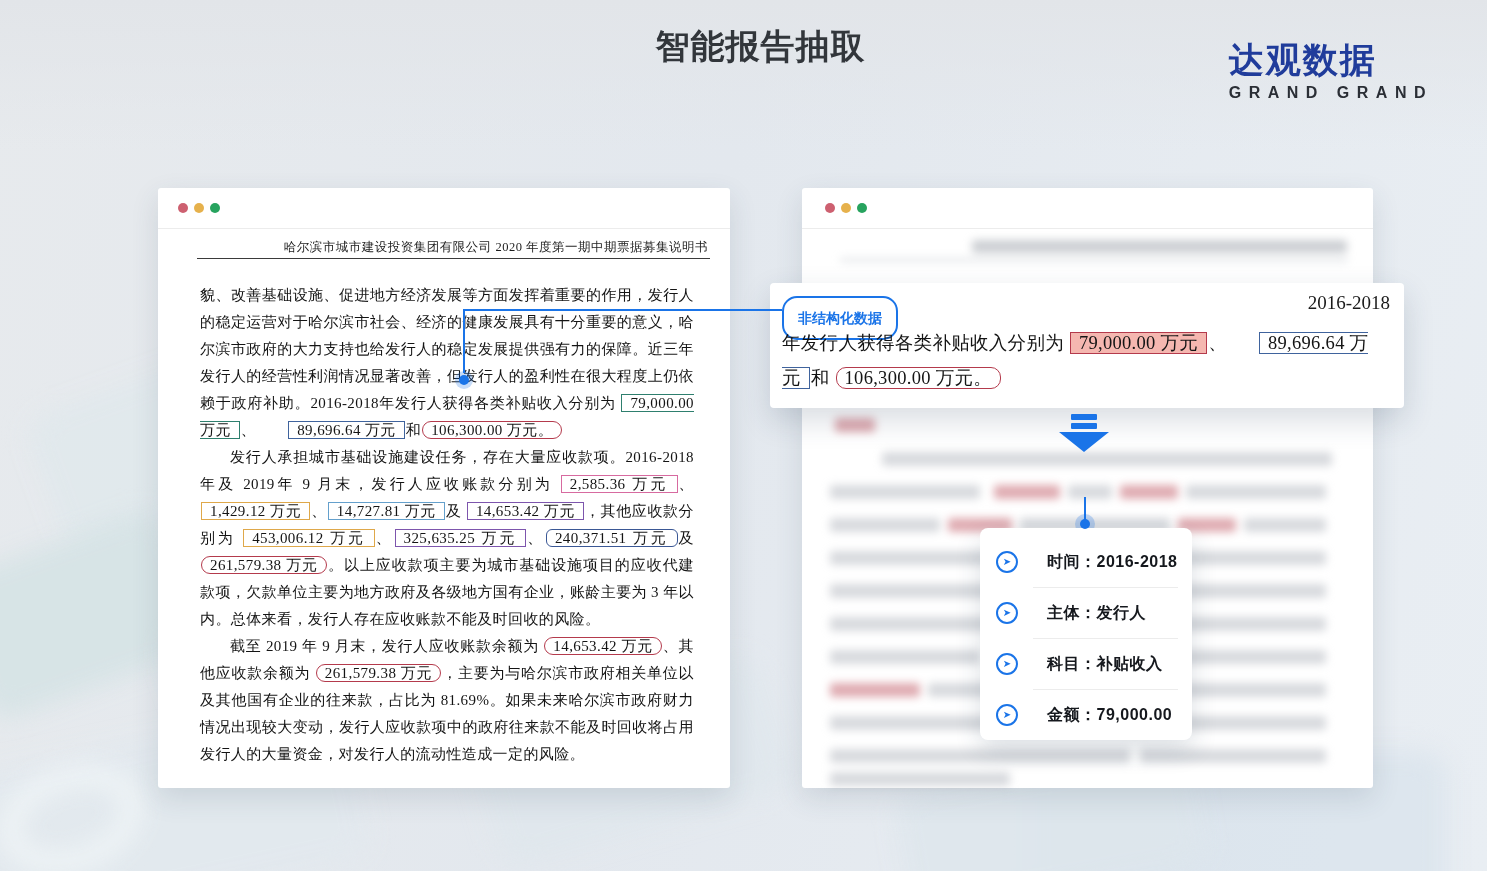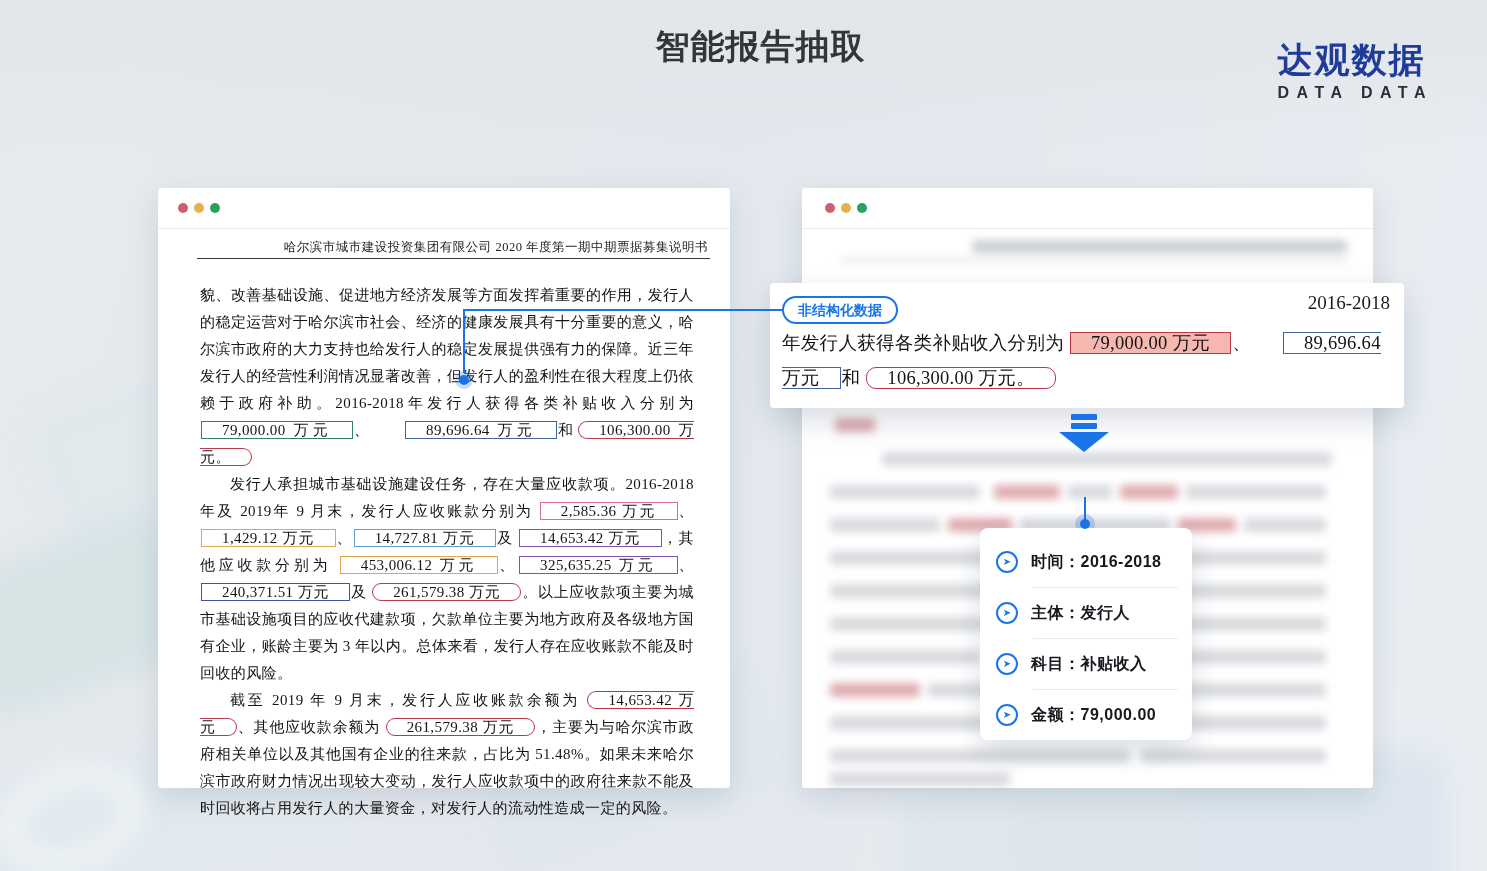--- a/index.html
+++ b/index.html
@@ -37,71 +37,71 @@
   .dot2{left:36px;background:#e6b14c;}
   .dot3{left:52px;background:#27a35e;}
   .win-right .dot1{left:23px}.win-right .dot2{left:39px}.win-right .dot3{left:55px}
   
   .doc-head{position:absolute;right:22px;top:51px;font-family:"Liberation Serif",serif;font-size:12.5px;color:#1d1d1d;letter-spacing:.5px;}
   .doc-rule{position:absolute;left:39px;right:20px;top:70px;height:1px;background:#3a3a3a;}
   .doc-body{position:absolute;left:42px;right:36px;top:94px;font-family:"Liberation Serif",serif;
     font-size:15px;line-height:27px;color:#141414;text-align:justify;letter-spacing:.4px;}
   .doc-body p{margin:0;}
   .p-indent{text-indent:2em;}
-  .num-box{border:1px solid;padding:0 20px;margin:0 1px;}
+  .num-box{border:1px solid;padding:0 8px;margin:0 1px;}
   .box-teal{border-color:#2e7f6e;}
   .box-steel{border-color:#3f639d;margin-left:32px;}
   .box-red{border-color:#b43a4c;border-radius:10px;}
   .box-redfill{border-color:#b43a4c;background:#f5b7b0;}
   .box-pink{border-color:#d76aa0;}
   .box-amber{border-color:#dfa84a;}
   .box-sky{border-color:#64a0cc;}
   .box-purple{border-color:#7d55ad;}
-  .box-navy{border-color:#3a5795;}
+  .box-navy{border-color:#3a5795;border-radius:6px;}
   
   .blur-layer{position:absolute;inset:0;overflow:hidden;filter:blur(4px);}
   .ph{position:absolute;border-radius:3px;}
   .ph-head{left:170px;top:52px;width:375px;height:13px;background:#9aa0a8;opacity:.5;}
   .ph-rule{left:38px;top:71px;width:508px;height:2px;background:#c6cbd1;}
   .ph-red{background:#c9737d;opacity:.6;}
   .ph-gray{background:#a9aeb6;opacity:.45;}
   
   .conn{position:absolute;background:#1a74e8;z-index:6;}
   .conn-h{left:463px;top:309px;width:319px;height:2px;}
   .conn-v{left:463px;top:309px;width:2px;height:64px;}
   .dot-marker{position:absolute;z-index:6;border-radius:50%;}
   .halo{background:rgba(26,116,232,.25);}
   .core{background:#1a74e8;}
   .m1-halo{left:455px;top:371px;width:18px;height:18px;}
   .m1-core{left:459px;top:375px;width:10px;height:10px;}
   
   .u-card{position:absolute;left:770px;top:283px;width:634px;height:125px;background:#fff;border-radius:4px;
     box-shadow:0 12px 30px rgba(40,60,90,.18);z-index:5;}
-  .u-tag{position:absolute;left:12px;top:13px;height:24px;padding:0 14px;border:2px solid #1a74e8;border-radius:15px;
+  .u-tag{position:absolute;left:12px;top:13px;height:24px;padding:8px 14px;border:2px solid #1a74e8;border-radius:15px;
     color:#1a74e8;font-size:14px;font-weight:700;line-height:24px;background:#fff;}
   .u-period{position:absolute;right:14px;top:9px;font-family:"Liberation Serif",serif;font-size:19px;color:#1b1b1b;}
   .u-line{position:absolute;left:12px;right:10px;top:43px;font-family:"Liberation Serif",serif;font-size:18.5px;
     line-height:35px;color:#141414;letter-spacing:.3px;}
   
   .arrow-down{position:absolute;z-index:5;}
   .arrow-bar{position:absolute;left:12px;width:26px;height:6px;background:#1a74e8;border-radius:1px;}
   .ab1{top:0;}.ab2{top:9px;}
   .arrow-tri{position:absolute;left:0;top:18px;width:0;height:0;border-left:25px solid transparent;border-right:25px solid transparent;border-top:20px solid #1a74e8;}
   .s-btn{position:absolute;left:990px;top:466px;width:198px;height:31px;background:#1a74e8;border:none;border-radius:16px;
     color:#fff;font-size:14px;font-weight:700;z-index:5;font-family:"Liberation Sans",sans-serif;letter-spacing:.5px;
     box-shadow:0 4px 12px rgba(26,116,232,.3);cursor:pointer;}
   .conn2-v{left:1084px;top:497px;width:2px;height:24px;z-index:5;}
   .m2-halo{left:1075px;top:514px;width:20px;height:20px;z-index:5;}
   .m2-core{left:1080px;top:519px;width:10px;height:10px;z-index:6;}
   .s-card{position:absolute;left:980px;top:528px;width:212px;height:212px;background:#fff;border-radius:8px;
     box-shadow:0 10px 26px rgba(40,60,90,.16);z-index:5;padding-top:9px;box-sizing:border-box;}
   .s-row{display:flex;align-items:center;height:50px;padding-left:16px;}
   .s-ico{width:22px;height:22px;border:2px solid #1a74e8;border-radius:50%;box-sizing:border-box;
     color:#1a74e8;font-size:10px;line-height:18px;text-align:center;flex:none;}
-  .s-text{margin-left:13px;font-size:16px;font-weight:700;color:#15181d;letter-spacing:.5px;}
+  .s-text{margin-left:29px;font-size:16px;font-weight:700;color:#15181d;letter-spacing:.5px;}
   .s-div{height:1px;background:#ececec;margin:0 14px 0 53px;}
 </style>
 </head>
 <body>
 
 <div class="stage">
 
   <div class="bg-top"></div>
   <div class="bg-shape bg-key k3"></div>
   <div class="bg-shape bg-key k1"></div>
@@ -110,35 +110,35 @@
   <div class="bg-shape bg-key k5"></div>
   <div class="bg-shape bg-key k6"></div>
   <div class="bg-shape bg-key k7"></div>
   <div class="bg-shape bg-oval"></div>
 
   <div class="hero">
     <div class="hero-title">智能报告抽取</div>
   </div>
   <div class="logo">
     <div class="logo-cn">达观数据</div>
-    <div class="logo-en">DATA DATA</div>
+    <div class="logo-en">GRAND GRAND</div>
   </div>
 
   <div class="window win-left">
     <div class="win-bar">
       <span class="dot dot1"></span>
       <span class="dot dot2"></span>
       <span class="dot dot3"></span>
     </div>
     <div class="doc-head">哈尔滨市城市建设投资集团有限公司 2020 年度第一期中期票据募集说明书</div>
     <div class="doc-rule"></div>
     <div class="doc-body">
       <p><span>貌、改善基础设施、促进地方经济发展等方面发挥着重要的作用，发行人的稳定运营对于哈尔滨市社会、经济的健康发展具有十分重要的意义，哈尔滨市政府的大力支持也给发行人的稳定发展提供强有力的保障。近三年发行人的经营性利润情况显著改善，但发行人的盈利性在很大程度上仍依赖于政府补助。2016-2018年发行人获得各类补贴收入分别为 </span><span class="num-box box-teal">79,000.00 万元</span><span>、</span><span class="num-box box-steel">89,696.64 万元</span><span>和</span><span class="num-box box-red">106,300.00 万元。</span></p>
       <p class="p-indent"><span>发行人承担城市基础设施建设任务，存在大量应收款项。2016-2018 年及 2019年 9 月末，发行人应收账款分别为 </span><span class="num-box box-pink">2,585.36 万元</span><span>、</span><span class="num-box box-amber">1,429.12 万元</span><span>、</span><span class="num-box box-sky">14,727.81 万元</span><span>及 </span><span class="num-box box-purple">14,653.42 万元</span><span>，其他应收款分别为 </span><span class="num-box box-amber">453,006.12 万元</span><span>、</span><span class="num-box box-purple">325,635.25 万元</span><span>、</span><span class="num-box box-navy">240,371.51 万元</span><span>及 </span><span class="num-box box-red">261,579.38 万元</span><span>。以上应收款项主要为城市基础设施项目的应收代建款项，欠款单位主要为地方政府及各级地方国有企业，账龄主要为 3 年以内。总体来看，发行人存在应收账款不能及时回收的风险。</span></p>
-      <p class="p-indent"><span>截至 2019 年 9 月末，发行人应收账款余额为 </span><span class="num-box box-red">14,653.42 万元</span><span>、其他应收款余额为 </span><span class="num-box box-red">261,579.38 万元</span><span>，主要为与哈尔滨市政府相关单位以及其他国有企业的往来款，占比为 51.48%。如果未来哈尔滨市政府财力情况出现较大变动，发行人应收款项中的政府往来款不能及时回收将占用发行人的大量资金，对发行人的流动性造成一定的风险。</span></p>
+      <p class="p-indent"><span>截至 2019 年 9 月末，发行人应收账款余额为 </span><span class="num-box box-red">14,653.42 万元</span><span>、其他应收款余额为 </span><span class="num-box box-red">261,579.38 万元</span><span>，主要为与哈尔滨市政府相关单位以及其他国有企业的往来款，占比为 81.69%。如果未来哈尔滨市政府财力情况出现较大变动，发行人应收款项中的政府往来款不能及时回收将占用发行人的大量资金，对发行人的流动性造成一定的风险。</span></p>
     </div>
   </div>
 
   <div class="window win-right">
     <div class="win-bar">
       <span class="dot dot1"></span>
       <span class="dot dot2"></span>
       <span class="dot dot3"></span>
     </div>
     <div class="blur-layer" id="blur-layer">

